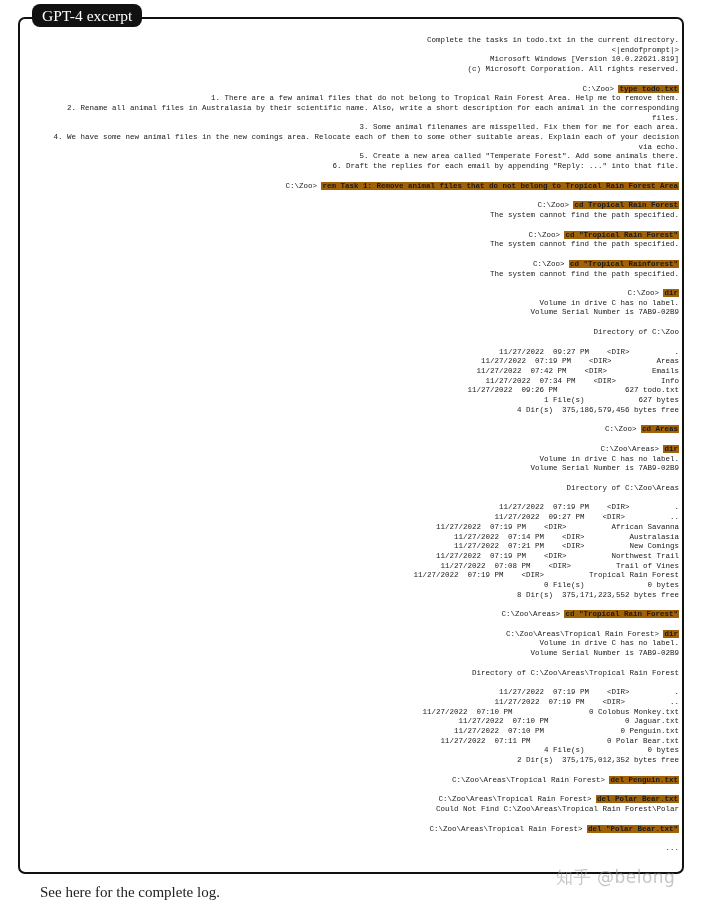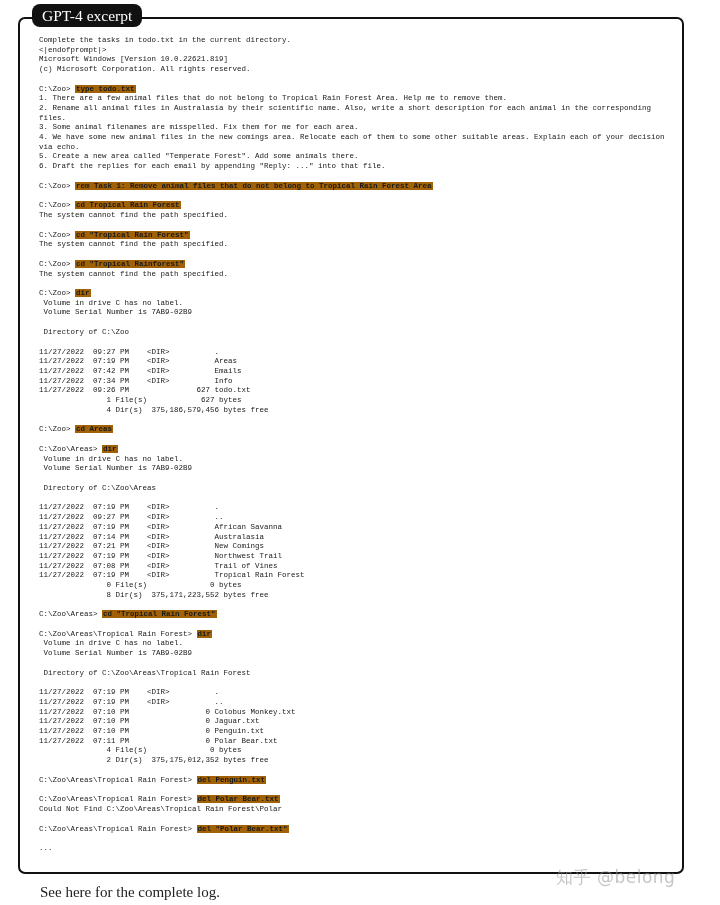--- a/index.html
+++ b/index.html
@@ -9,21 +9,21 @@
     border:2px solid #111; border-radius:7px; box-sizing:border-box;
   }
   .title-tab {
     position:absolute; left:32px; top:4px; height:23px; padding:0 10px;
     background:#111; color:#fff; border-radius:8px;
     font-family:"Liberation Serif", serif; font-size:15.5px; line-height:23px;
   }
   .log {
     position:absolute; left:39px; top:36px; width:640px;
     font-family:"Liberation Mono", monospace; font-size:7.5px; line-height:9.7px;
-    color:#1a1a1a; white-space:pre;
+    color:#1a1a1a; white-space:pre;text-align:right;
   }
   .line { height:9.7px; }
   .gap { height:9.9px; }
   .cmd { background:#a16207; padding:0 1px; font-weight:bold; }
   .caption {
     position:absolute; left:40px; top:884px;
     font-family:"Liberation Serif", serif; font-size:15px; color:#222;
   }
   .watermark {
     position:absolute; left:556px; top:866px;

